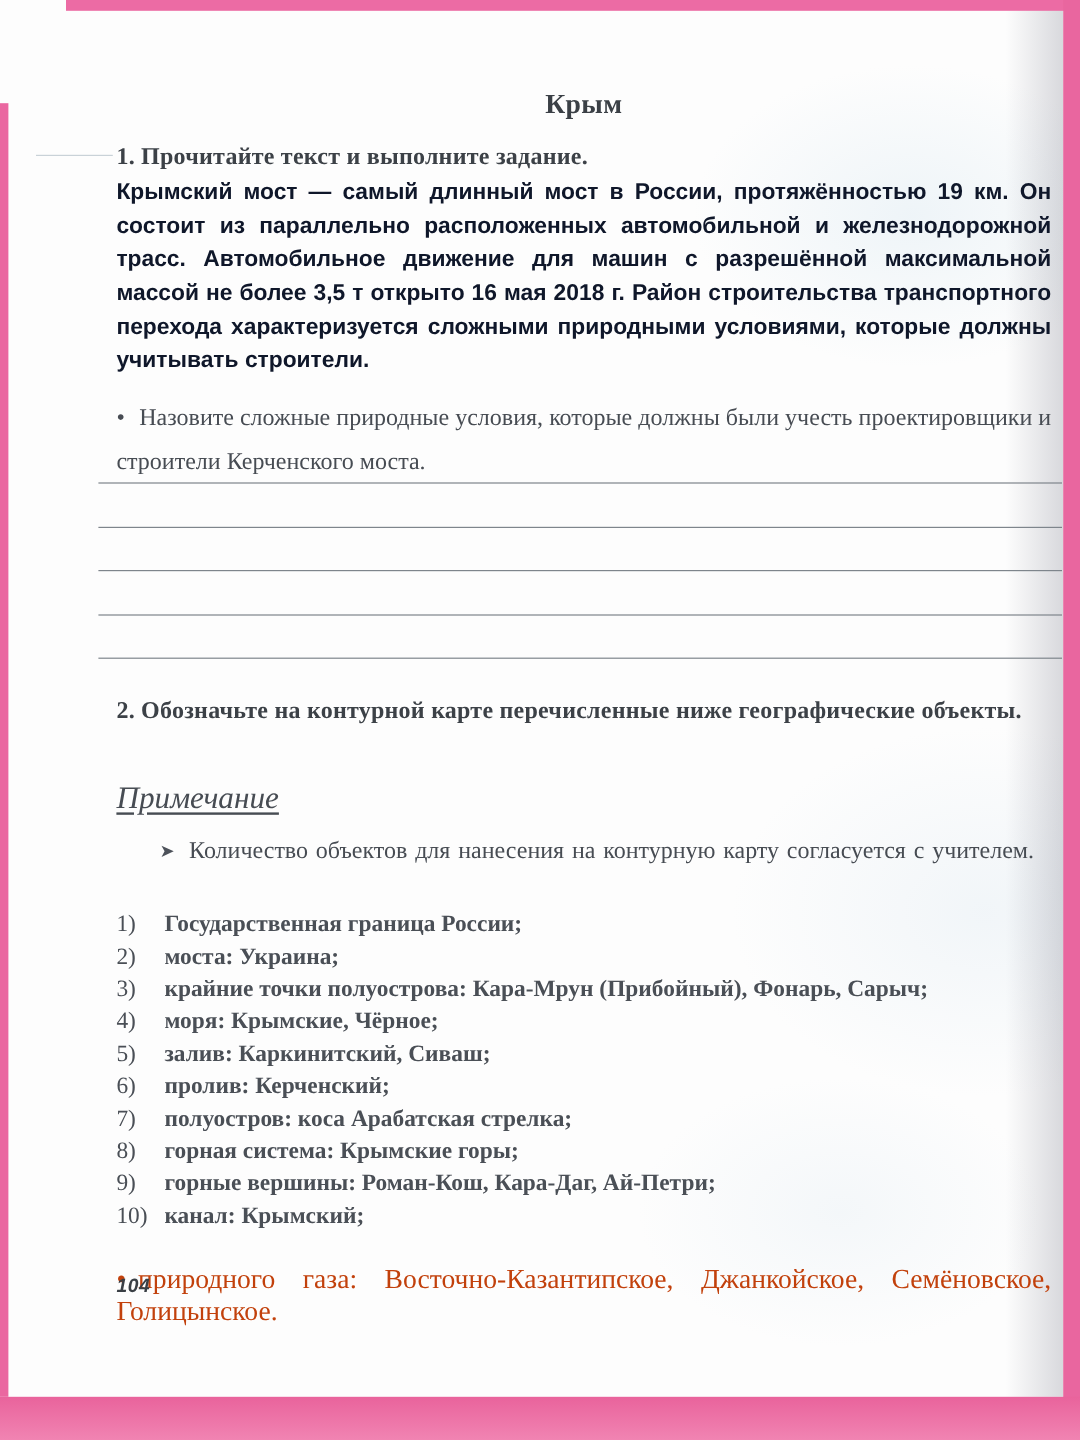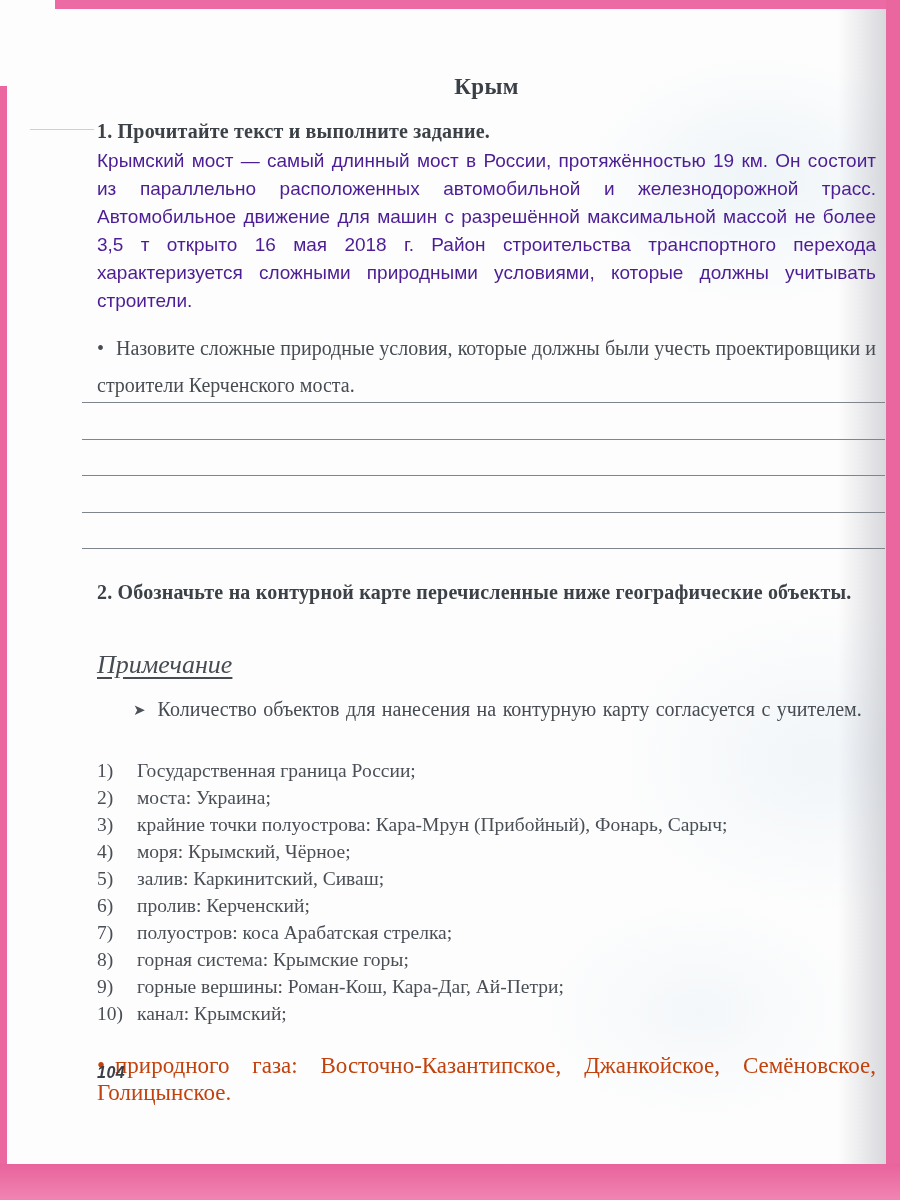--- a/index.html
+++ b/index.html
@@ -41,22 +41,23 @@
   }
   .h1 {
     position: absolute; left: 97px; top: 117px; width: 779px;
     font-weight: bold; font-size: 20px; line-height: 28px;
     color: #3c4147; letter-spacing: 0.2px; font-family: Liberation Serif, serif;
   }
   .para {
     position: absolute; left: 97px; top: 147px; width: 779px;
     font-family: "Liberation Sans", sans-serif;
     font-size: 19px; line-height: 28px;
-    color: #4c1d95;
+    color: #0f172a;
     text-align: justify;
+    font-weight: bold;
   }
   .question {
     position: absolute; left: 97px; top: 330px; width: 779px;
     font-size: 20px; line-height: 37px;
     color: #474c53;
     text-align: justify;
   }
   .question .bullet { margin-right: 12px; color: #474c53; }
   .answer-line {
     position: absolute; left: 82px; width: 803px; height: 0;
@@ -85,21 +86,21 @@
   .note .arrow { font-size: 15px; margin-right: 12px; position: relative; top: -1px; color: #4d525a; }
   .obj-list {
     position: absolute; left: 97px; top: 757px; width: 779px;
   }
   .obj-row {
     display: flex; height: 27px; align-items: baseline;
     font-size: 19.5px; line-height: 27px;
     color: #4a4f56;
   }
   .obj-row .num { flex: 0 0 40px; }
-  .obj-row .txt { flex: 1; white-space: nowrap; overflow: visible; }
+  .obj-row .txt { flex: 1; white-space: nowrap; overflow: visible; font-weight: bold; }
   .sub-item {
     position: absolute; left: 97px; top: 1052px; width: 779px;
     font-size: 23px; line-height: 27px;
     color: #c2410c;
     text-align: justify;
   }
   .sub-item .bullet { margin-right: 10px; }
   .page-number {
     position: absolute; left: 97px; top: 1064px;
     font-family: "Liberation Sans", sans-serif;
@@ -143,21 +144,21 @@
   <div class="obj-row">
       <span class="num">2)</span>
       <span class="txt">моста: Украина;</span>
     </div>
   <div class="obj-row">
       <span class="num">3)</span>
       <span class="txt">крайние точки полуострова: Кара-Мрун (Прибойный), Фонарь, Сарыч;</span>
     </div>
   <div class="obj-row">
       <span class="num">4)</span>
-      <span class="txt">моря: Крымский, Чёрное;</span>
+      <span class="txt">моря: Крымские, Чёрное;</span>
     </div>
   <div class="obj-row">
       <span class="num">5)</span>
       <span class="txt">залив: Каркинитский, Сиваш;</span>
     </div>
   <div class="obj-row">
       <span class="num">6)</span>
       <span class="txt">пролив: Керченский;</span>
     </div>
   <div class="obj-row">

